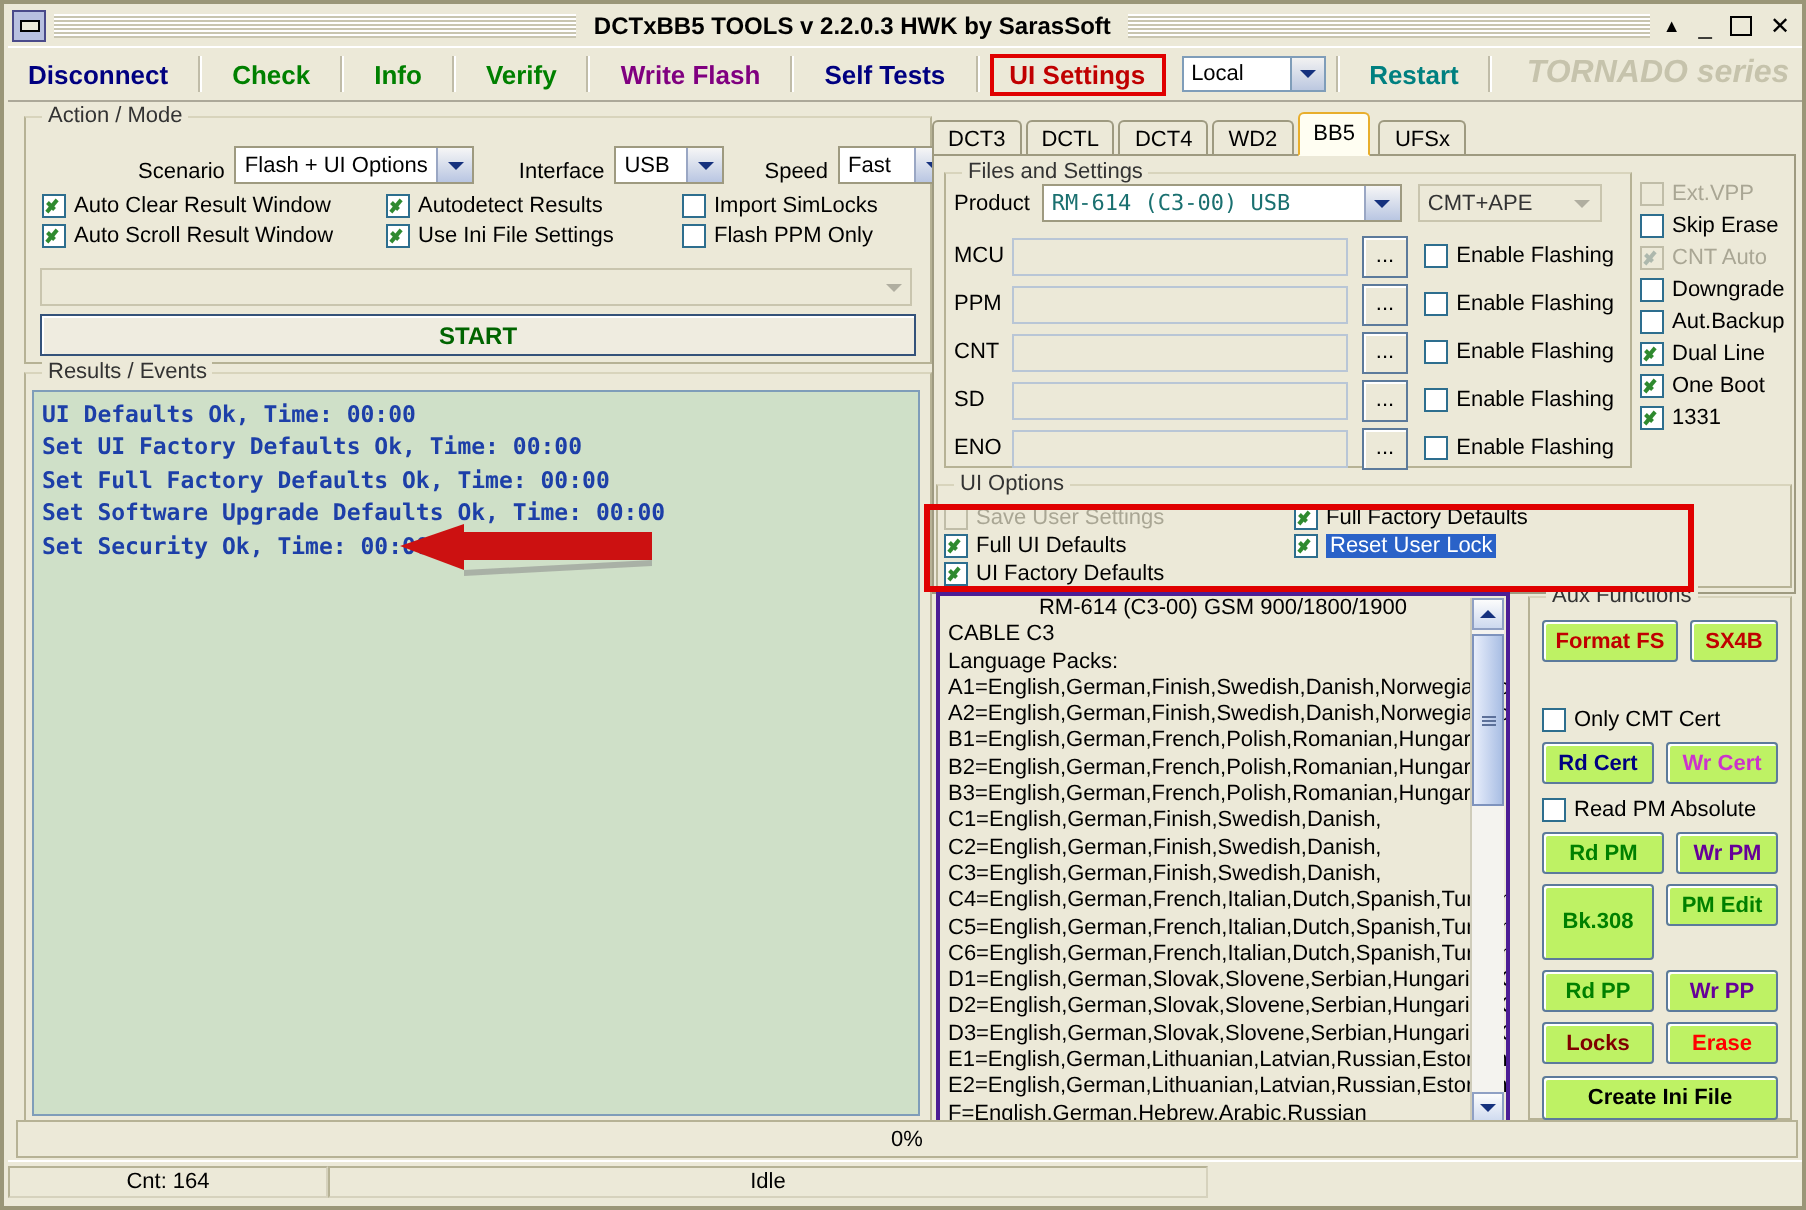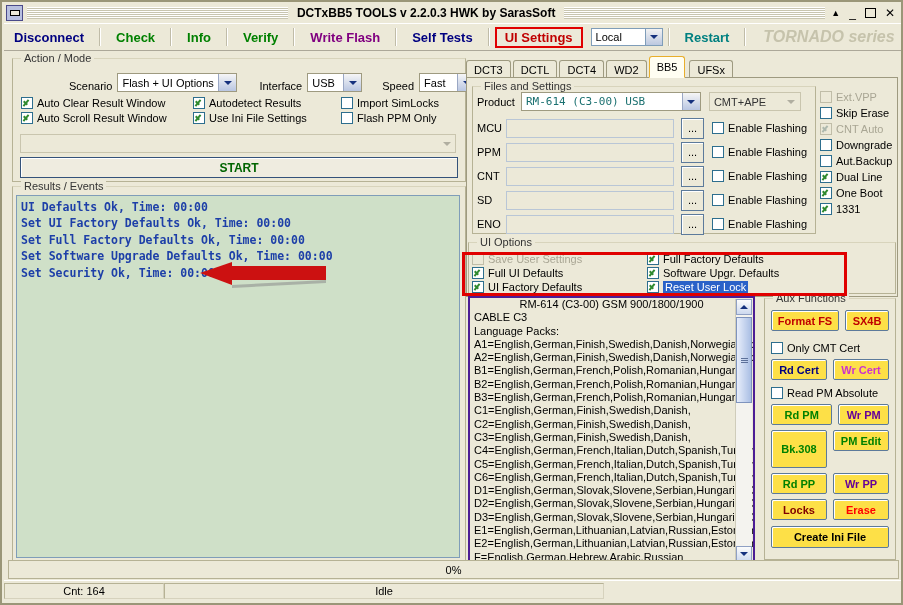--- a/index.html
+++ b/index.html
@@ -105,21 +105,21 @@
   .sbtn{width:16px;height:16px;background:linear-gradient(#fcfcfc,#cdd9ef);
     border:1px solid #8fa0c4;box-sizing:border-box;display:flex;align-items:center;justify-content:center;}
   .sthumb{position:absolute;left:0;top:18px;width:16px;height:86px;
     background:linear-gradient(to right,#e8eefb,#a9bee4);border:1px solid #7e93bd;box-sizing:border-box;
     display:flex;align-items:center;justify-content:center;}
   .grip{width:7px;height:5px;background:repeating-linear-gradient(to bottom,#5c7099 0 1px,transparent 1px 2px);}
   .arrow-u{width:0;height:0;border-left:4px solid transparent;border-right:4px solid transparent;
     border-bottom:4px solid #15317e;}
 
   
-  .auxbtn{border:1px solid #5c7a9b;background:#fde047;font-size:11px;font-weight:bold;
+  .auxbtn{border:1px solid #5c7a9b;background:#bef264;font-size:11px;font-weight:bold;
     display:flex;align-items:center;justify-content:center;box-shadow:inset 1px 1px 0 #fff;
     border-radius:2px;box-sizing:border-box;}
 
   
   .redbox{position:absolute;border:3px solid #e00000;box-sizing:border-box;pointer-events:none;z-index:8;}
 
   
   .selrow{background:#2a62c8;color:#fff;padding:0 2px;}
 
   
@@ -420,24 +420,20 @@
     <div class="cb" style="height:14px;">
       <span class="box chk"></span>
       <span class="cbt">UI Factory Defaults</span>
     </div>
   </div>
 
   <div style="position:absolute;left:645px;top:250px;width:190px;">
     <div class="cb" style="height:14px;">
       <span class="box chk"></span>
       <span class="cbt">Full Factory Defaults</span>
-    </div>
-    <div class="cb" style="height:14px;">
-      <span class="box chk"></span>
-      <span class="cbt">Software Upgr. Defaults</span>
     </div>
     <div class="cb" style="height:14px;">
       <span class="box chk"></span>
       <span class="cbt selrow">Reset User Lock</span>
     </div>
   </div>
 
   <div class="redbox" style="left:460px;top:250px;width:385px;height:44px;"></div>
 
   <div class="infolist" style="left:466px;top:294px;width:283px;height:265px;">
@@ -481,21 +477,21 @@
 
   <div style="position:absolute;left:769px;top:308px;width:118px;">
     <div style="display:flex;gap:6px;">
       <div class="auxbtn" style="width:68px;height:21px;color:#c00000;">
         <span>Format FS</span>
         </div>
       <div class="auxbtn" style="width:44px;height:21px;color:#c00000;">
         <span>SX4B</span>
         </div>
     </div>
-    <div class="cb" style="height:18px;margin-top:8px;">
+    <div class="cb" style="height:18px;margin-top:20px;">
       <span class="box"></span>
       <span class="cbt">Only CMT Cert</span>
     </div>
     <div style="display:flex;gap:6px;margin-top:2px;">
       <div class="auxbtn" style="width:56px;height:21px;color:#000080;">
         <span>Rd Cert</span>
         </div>
       <div class="auxbtn" style="width:56px;height:21px;color:#cc33cc;">
         <span>Wr Cert</span>
         </div>

